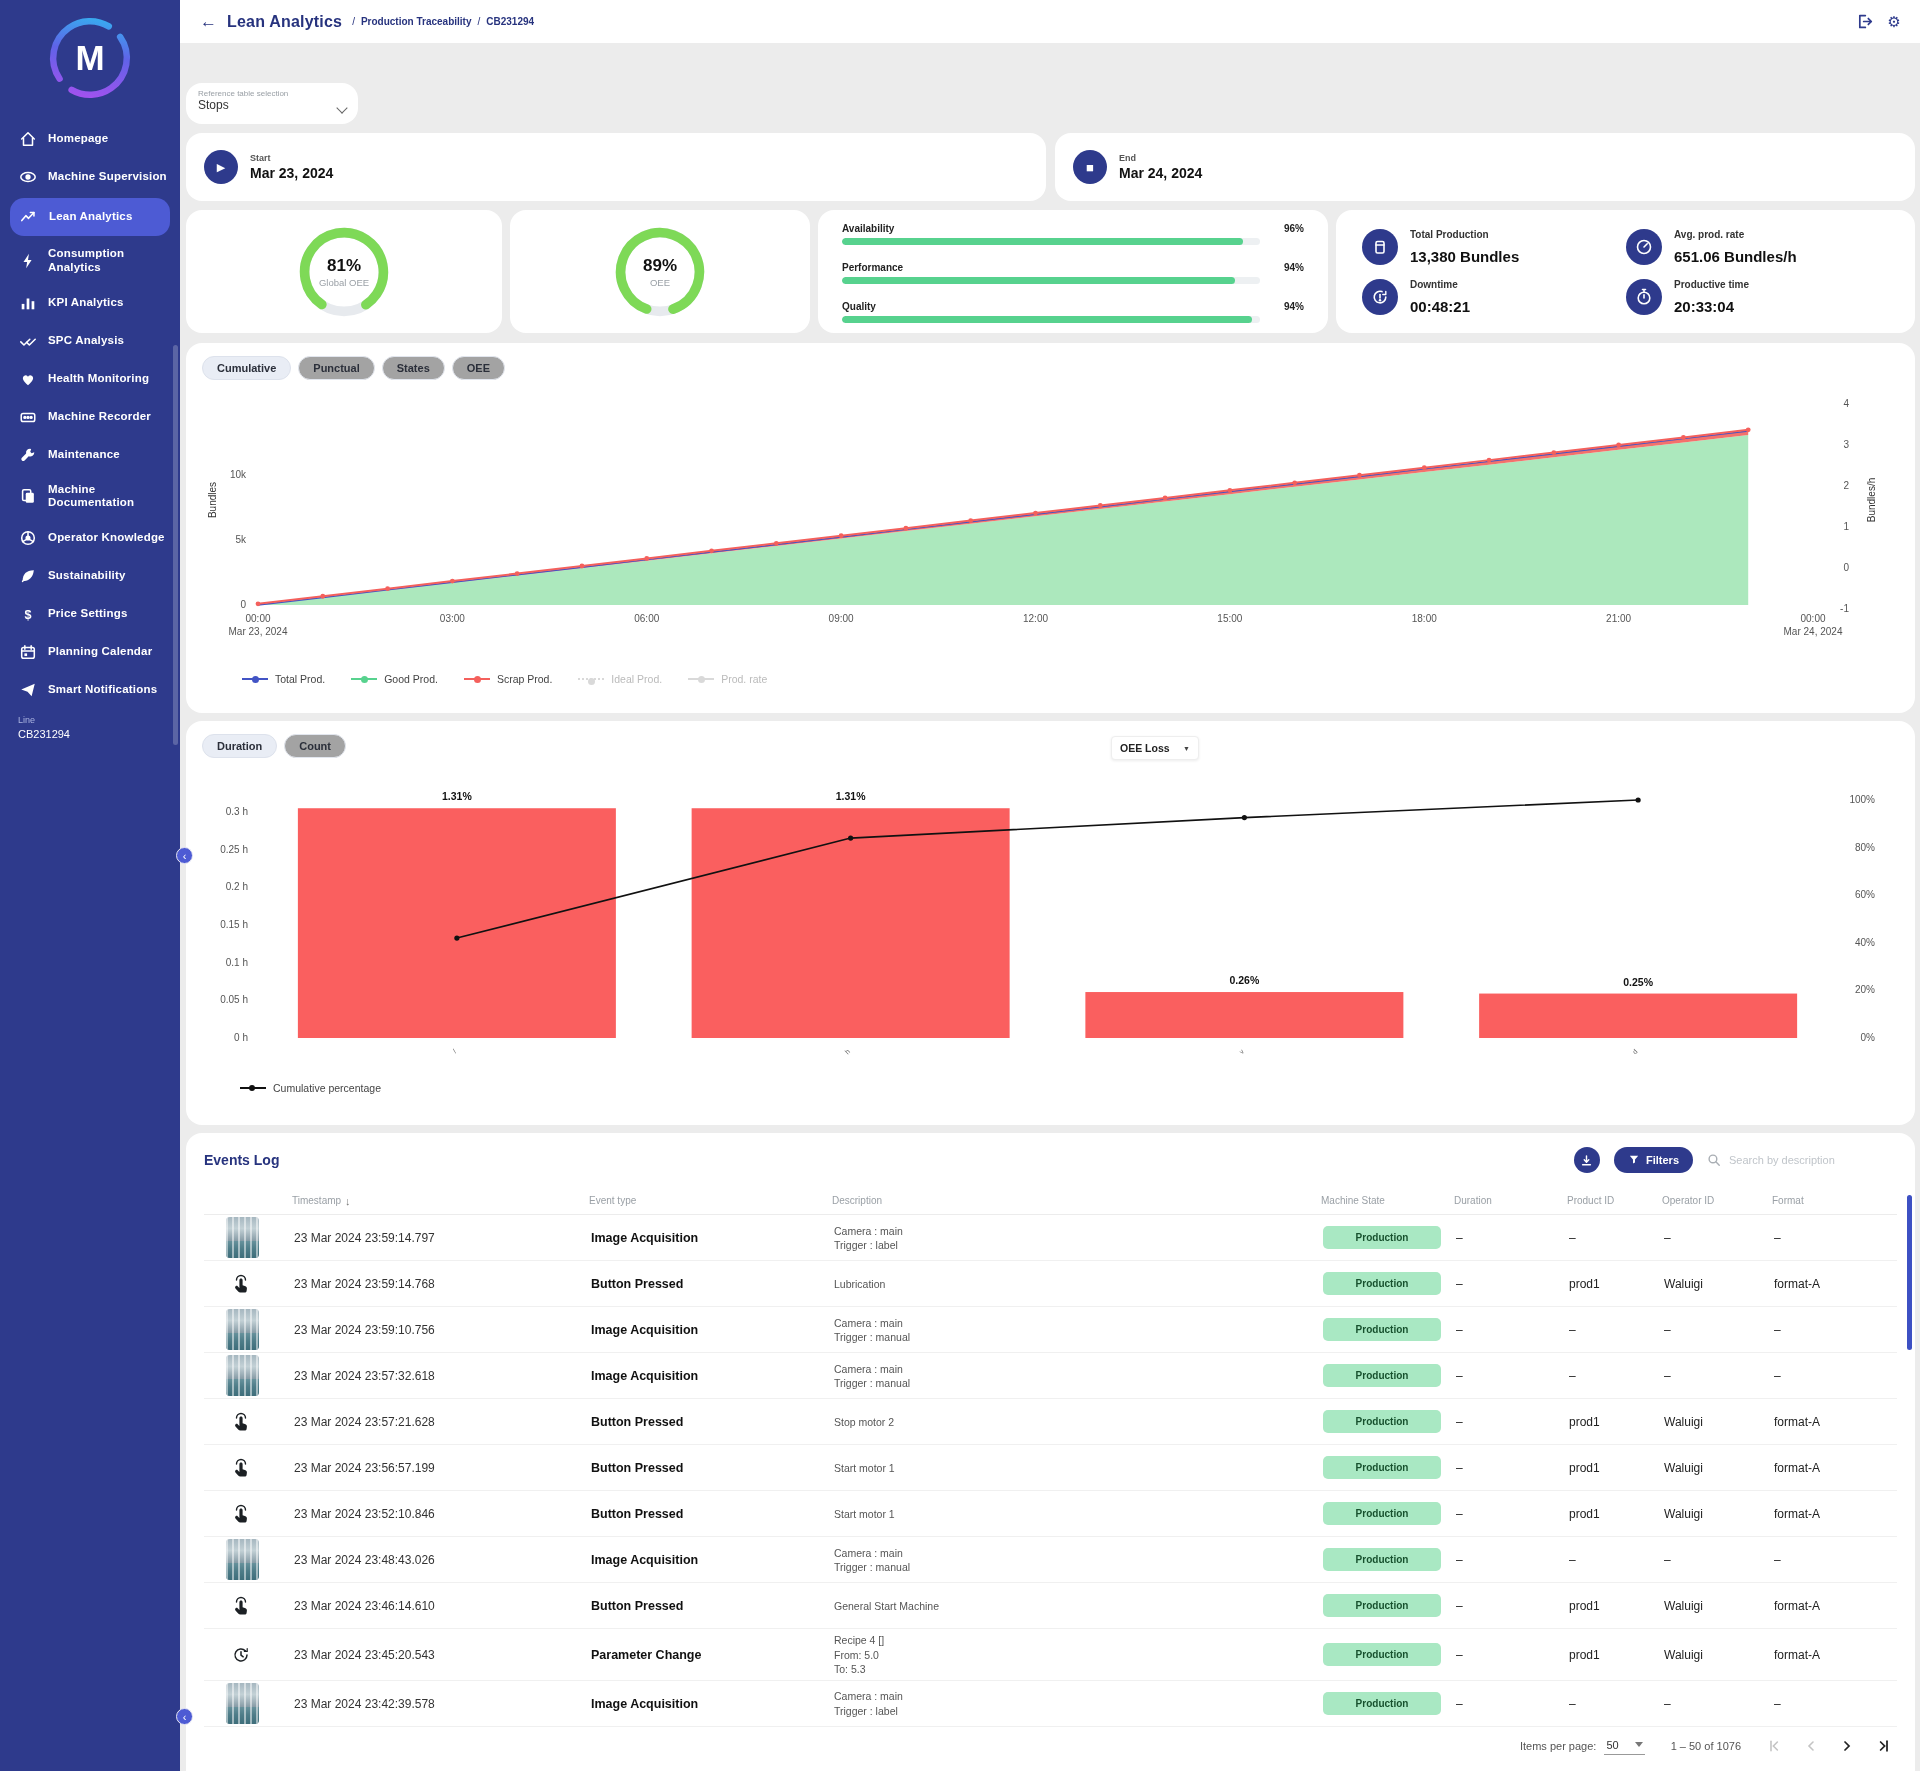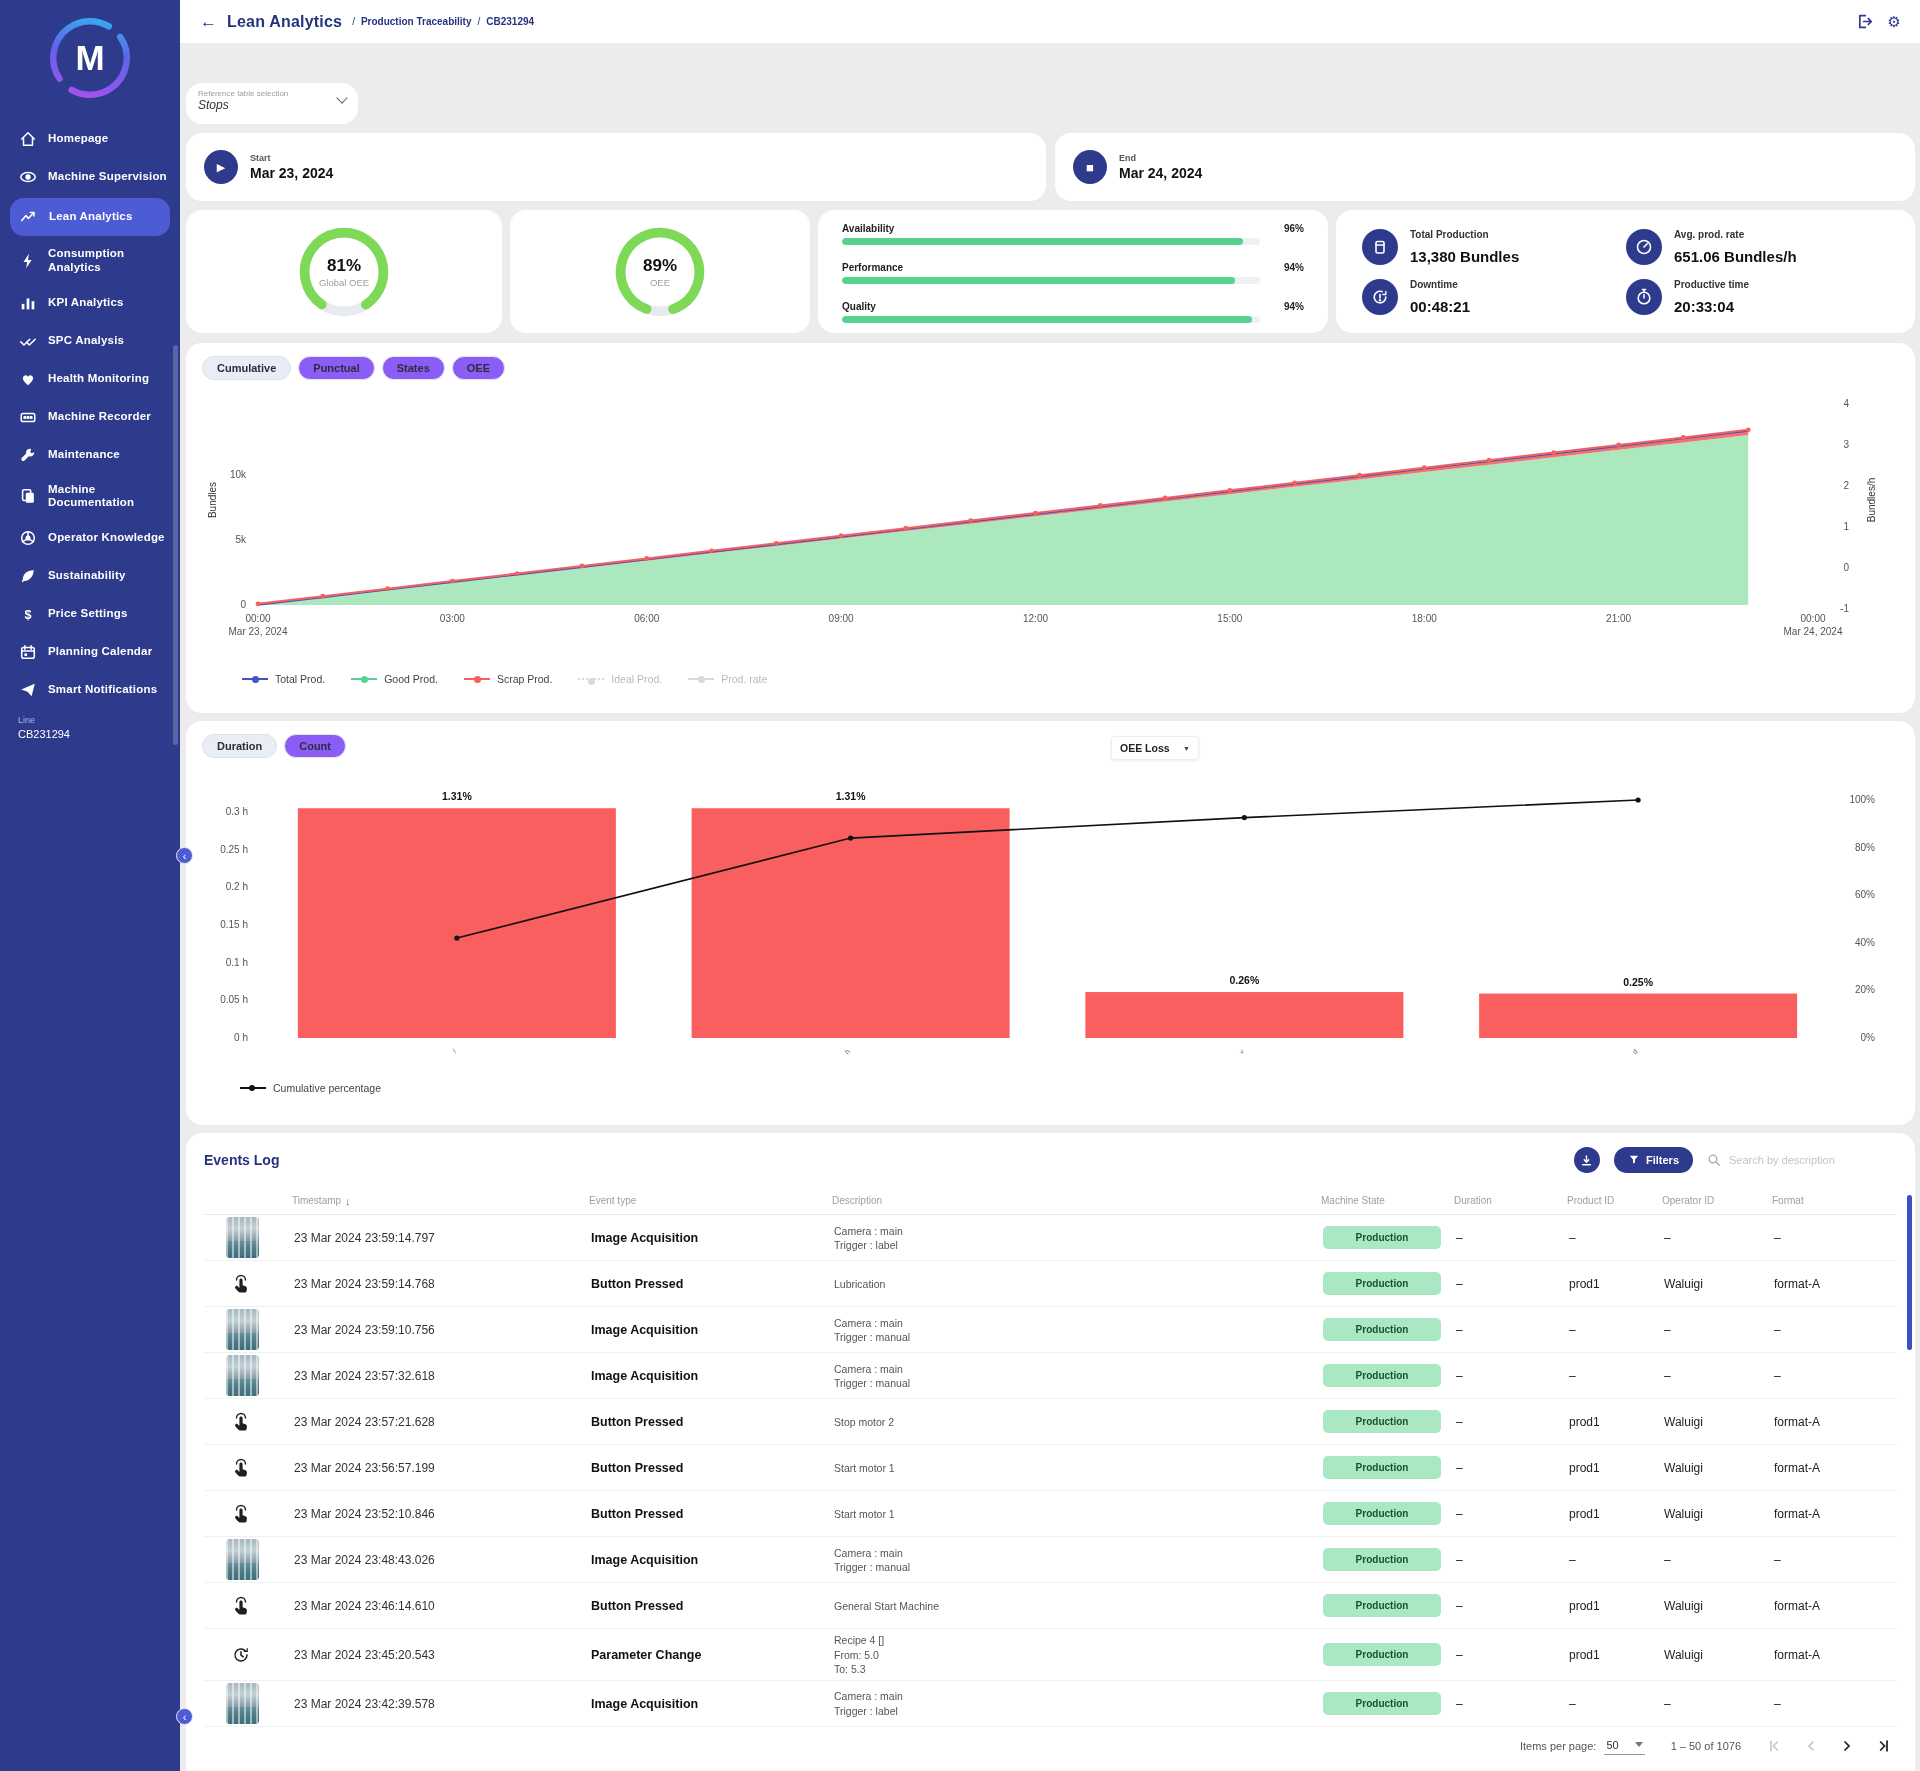--- a/index.html
+++ b/index.html
@@ -31,21 +31,21 @@
   .crumb{color:#27337e;font-size:10px;font-weight:bold;cursor:pointer;}
   .crumb:before{content:"/";margin-right:6px;color:#27337e;font-weight:normal;}
   .top-icons{margin-left:auto;display:flex;align-items:center;gap:12px;color:#2e3a8c;}
   .top-icons .tico{width:18px;height:18px;cursor:pointer;display:flex;align-items:center;justify-content:center;font-size:15px;color:#2e3a8c;}
 
   .content{flex:1;padding:8px 6px 0;display:flex;flex-direction:column;}
   .card{background:#fff;border-radius:16px;}
 
   .ref-card{width:172px;height:41px;padding:6px 12px;cursor:pointer;margin-top:32px;}
   .ref-label{font-size:8px;color:#9aa0a6;}
-  .ref-row{display:flex;align-items:flex-start;justify-content:space-between;font-style:italic;}
+  .ref-row{display:flex;align-items:flex-end;justify-content:space-between;}
   .ref-value{font-size:12px;color:#333;}
   .chev{width:8px;height:8px;border-right:1.5px solid #666;border-bottom:1.5px solid #666;transform:rotate(45deg);margin-top:-4px;}
 
   .dates-row{display:flex;gap:9px;margin-top:9px;}
   .date-card{flex:1;height:68px;display:flex;align-items:center;padding:0 18px;gap:12px;cursor:pointer;}
   .date-circle{width:34px;height:34px;border-radius:50%;background:#2e3a8c;color:#fff;display:flex;align-items:center;justify-content:center;font-size:11px;}
   .date-label{font-size:9px;color:#555;font-weight:bold;}
   .date-value{font-size:14px;font-weight:bold;color:#111;margin-top:2px;}
 
   .kpi-row{display:flex;gap:8px;margin-top:9px;}
@@ -63,21 +63,21 @@
   .rate-track{height:7px;background:#edf0f2;border-radius:4px;margin-top:4px;position:relative;overflow:hidden;width:calc(100% - 44px);}
   .rate-fill{position:absolute;left:0;top:0;bottom:0;background:#57d28e;border-radius:4px;}
   .metrics-card{flex:1;padding:14px 26px;display:grid;grid-template-columns:1fr 1fr;grid-template-rows:1fr 1fr;gap:6px 1px;}
   .metric{display:flex;align-items:center;gap:12px;}
   .metric-circle{width:36px;height:36px;min-width:36px;border-radius:50%;background:#2e3a8c;color:#fff;display:flex;align-items:center;justify-content:center;}
   .metric-label{font-size:10px;font-weight:bold;color:#333;}
   .metric-value{font-size:15px;font-weight:bold;color:#111;margin-top:8px;}
 
   .chart-card{margin-top:10px;height:370px;padding:13px 16px;}
   .tabs{display:flex;gap:7px;}
-  .tab{border:1px solid #e2e6ee;background:#8b5cf6;border-radius:16px;padding:5px 14px;font-size:11px;font-weight:bold;color:#2b2f3a;cursor:pointer;}
+  .tab{border:1px solid #e2e6ee;background:#a3a3a3;border-radius:16px;padding:5px 14px;font-size:11px;font-weight:bold;color:#2b2f3a;cursor:pointer;}
   .tab.sel{background:#e9edf5;border-color:#dde2ec;}
   .legend-row{display:flex;gap:26px;align-items:center;margin-top:2px;padding-left:40px;}
   .leg-item{display:flex;align-items:center;gap:7px;font-size:10.5px;color:#444;}
   .leg-item.dim{color:#bbb;}
   .leg-line{width:26px;height:2px;position:relative;}
   .leg-line i{position:absolute;left:10px;top:-2.5px;width:7px;height:7px;border-radius:50%;}
   .leg-dotted{background:none!important;border-top:2px dotted currentColor;}
 
   .pareto-card{margin-top:8px;height:404px;padding:13px 16px;position:relative;}
   .oee-select{position:absolute;left:53.5%;top:15px;width:88px;height:24px;background:#fff;border:1px solid #eee;box-shadow:0 1px 3px rgba(0,0,0,.08);border-radius:4px;display:flex;align-items:center;justify-content:space-between;padding:0 8px;font-size:10.5px;font-weight:bold;color:#222;cursor:pointer;}

